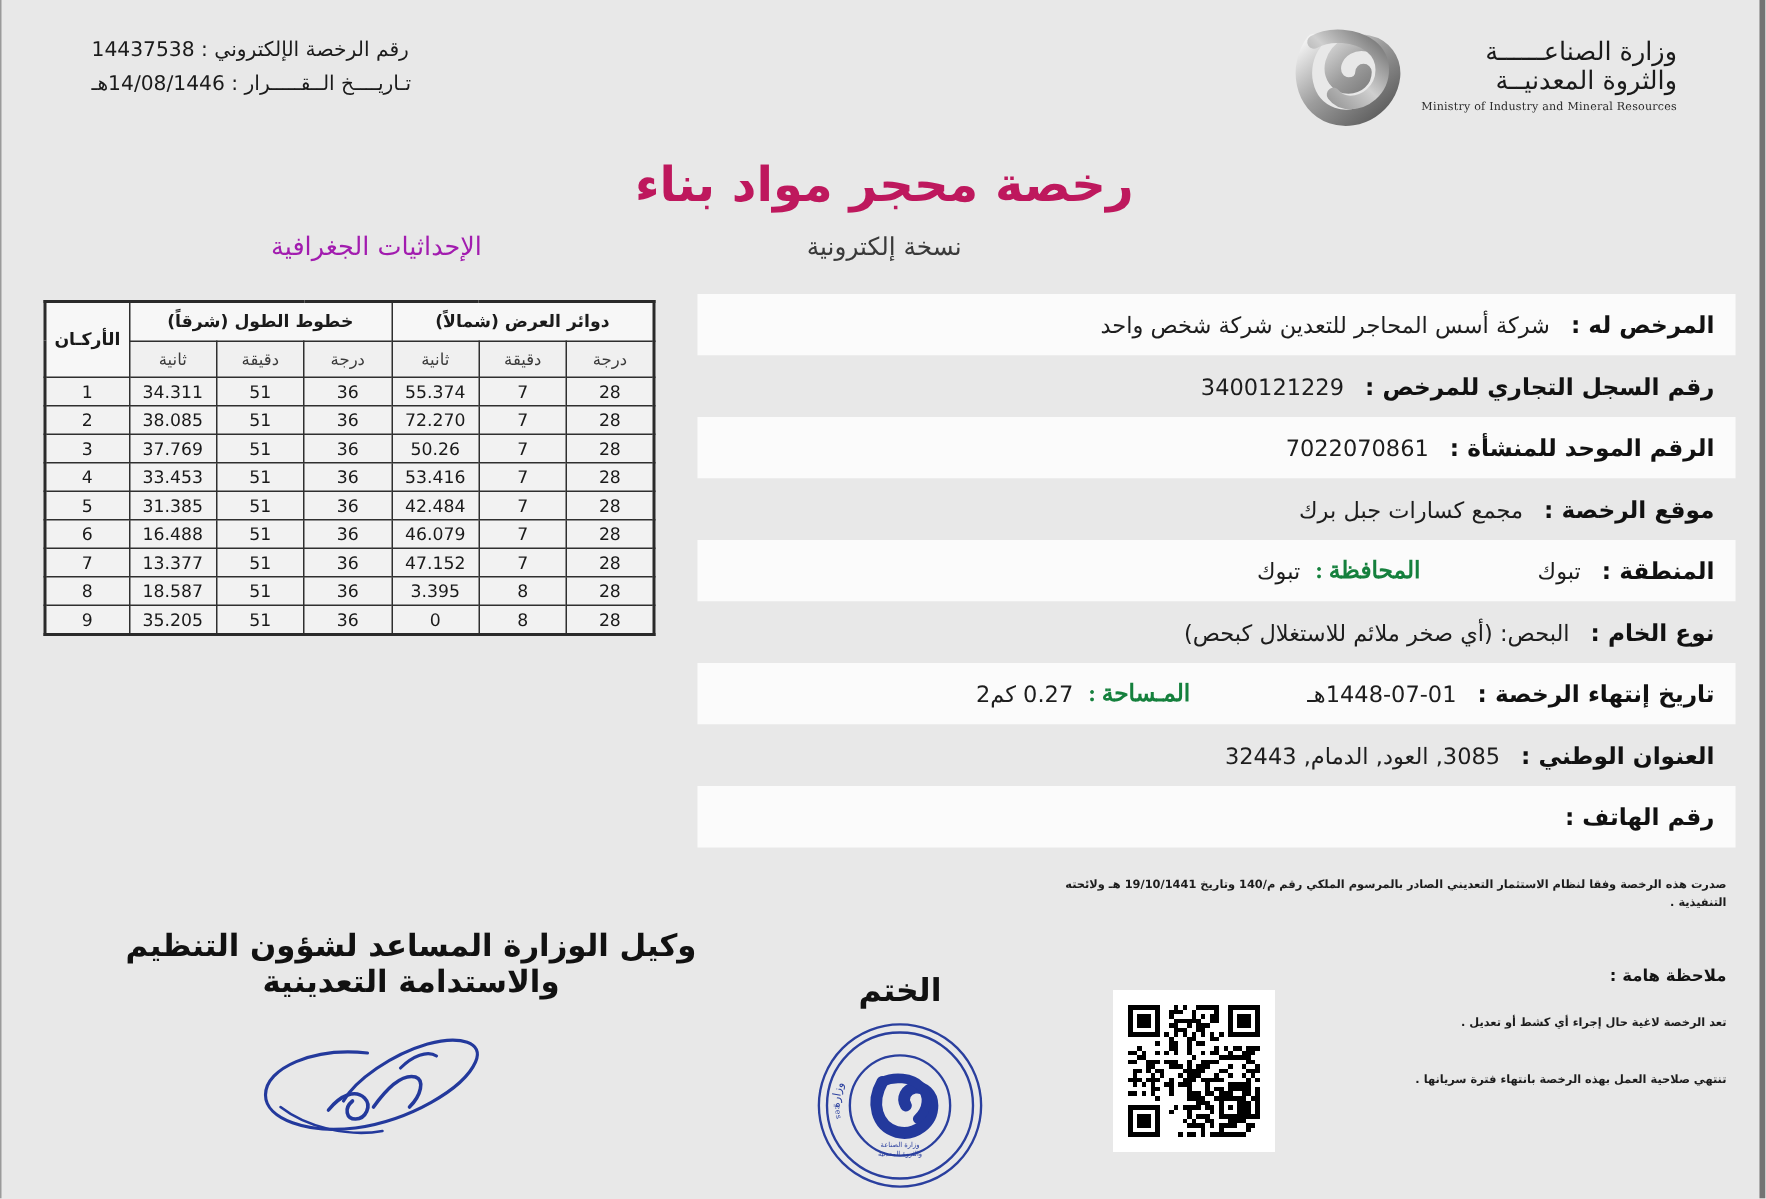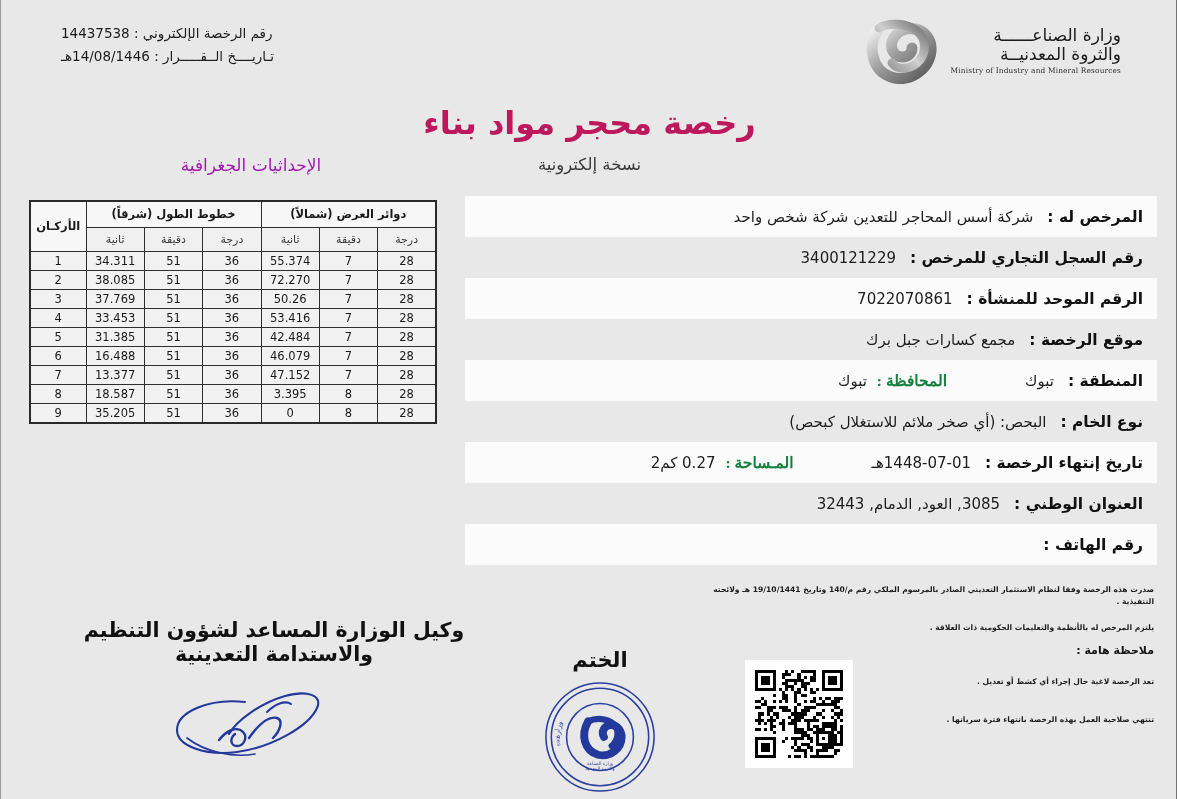--- a/index.html
+++ b/index.html
@@ -8,21 +8,21 @@
     width: 1177px; height: 799px;
     overflow: hidden;
     background: #e8e8e8;
     font-family: "DejaVu Sans", "Liberation Sans", sans-serif;
   }
   #page {
     position: relative;
     width: 1177px; height: 799px;
     background: #e8e8e8;
     border-left: 1px solid #9a9a9a;
-    border-right: 1px solid #737373;
+    border-right: 4px solid #737373;
   }
   .abs { position: absolute; }
 
   
   #header-meta {
     top: 22px; right: auto; left: 60px;
     text-align: left;
     direction: rtl;
     font-size: 13.5px;
     color: #1b1b1b;
@@ -359,21 +359,20 @@
     </div>
 
     <div class="info-row odd">
       <span class="k">رقم الهاتف :</span>
       <span class="v"></span>
     </div>
   </div>
 
   <div class="abs" id="legal">
     <p>صدرت هذه الرخصة وفقا لنظام الاستثمار التعديني الصادر بالمرسوم الملكي رقم م/140 وتاريخ 19/10/1441 هـ ولائحته التنفيذية .</p>
-    <p class="second">يلتزم المرخص له بالأنظمة والتعليمات الحكومية ذات العلاقة .</p>
   </div>
 
   <div class="abs" id="notes-block">
     <div id="notes-title">ملاحظة هامة :</div>
     <div class="note n1">تعد الرخصة لاغية حال إجراء أي كشط أو تعديل .</div>
     <div class="note n2">تنتهي صلاحية العمل بهذه الرخصة بانتهاء فترة سريانها .</div>
   </div>
 
   <div class="abs" id="qr-box">
     <svg id="qr-svg" viewBox="0 0 29 29" shape-rendering="crispEdges">

